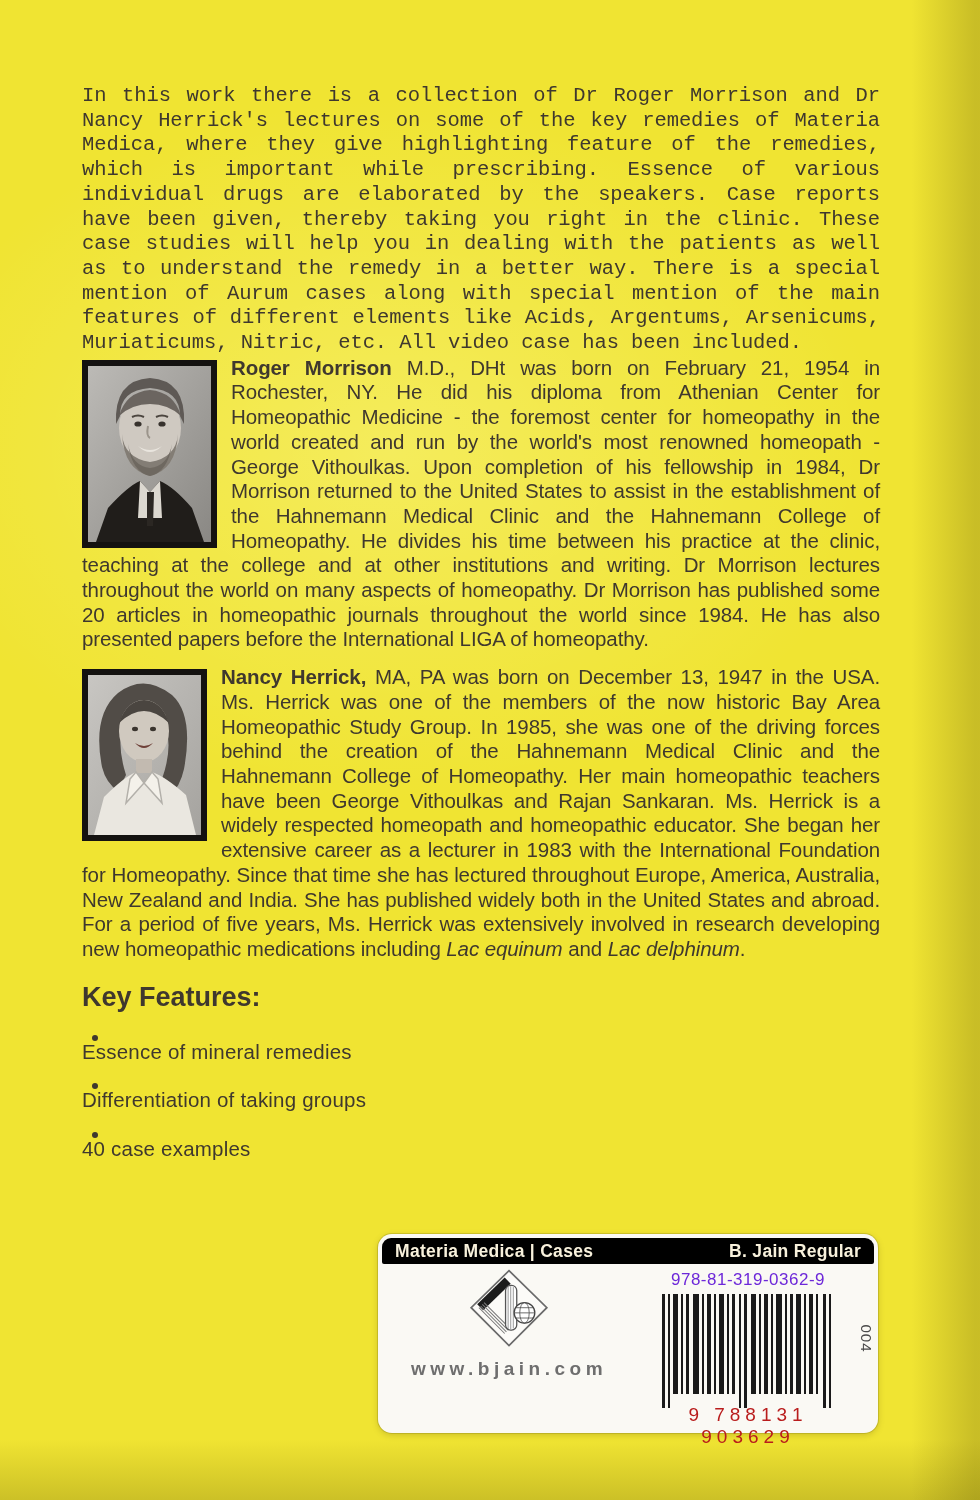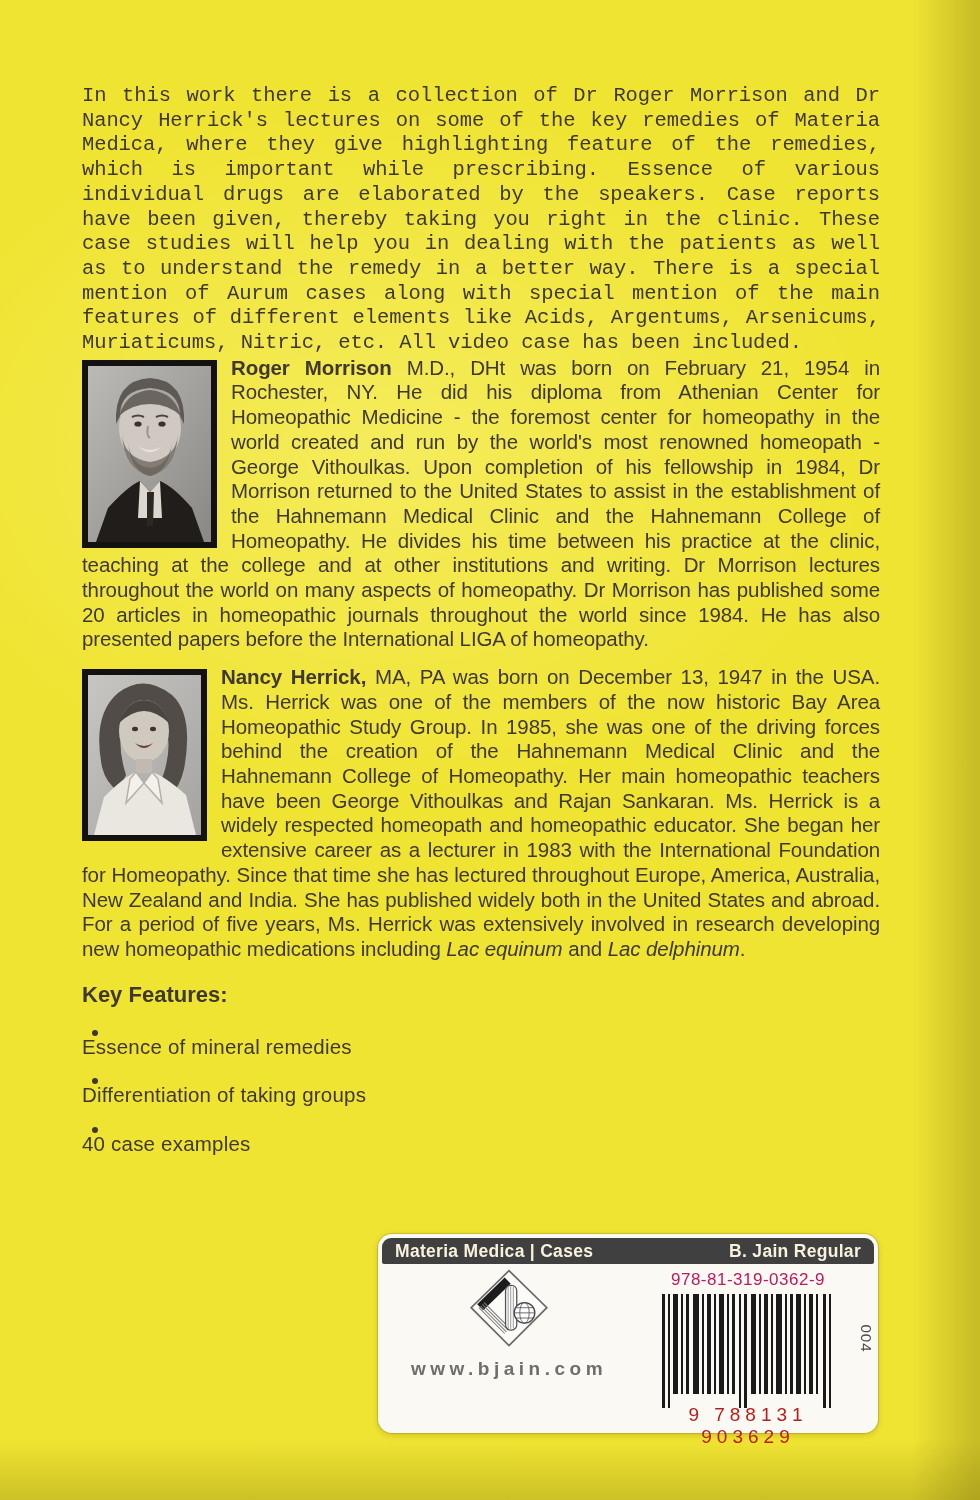--- a/index.html
+++ b/index.html
@@ -23,50 +23,50 @@
   .bio-section{margin-bottom:13px;}
   .bio-section::after{content:"";display:block;clear:both;}
   .portrait{
     float:left;border:6px solid #141210;background:#9a9894;
     margin:4px 14px 3px 0;
   }
   .portrait.roger{width:123px;height:176px;}
   .portrait.nancy{width:113px;height:160px;}
   .portrait svg{display:block;width:100%;height:100%;}
   .italic{font-style:italic;}
-  .kf-heading{font-weight:bold;font-size:22px;margin:20px 0 14px 0;}
+  .kf-heading{font-weight:bold;font-size:27px;margin:20px 0 14px 0;}
   ul.kf-list{list-style:none;margin:0;padding:0;}
   ul.kf-list li{
     display:flex;align-items:flex-start;margin-bottom:13.5px;
     font-size:20.5px;line-height:21px;letter-spacing:0.2px;flex-direction:column;
   }
   .kf-dot{
     width:6px;height:6px;border-radius:50%;background:#3f382e;
     margin:8px 34px 0 10px;flex:0 0 auto;
   }
   
   .footer-panel{
     position:absolute;left:378px;top:1234px;width:500px;height:199px;
     background:#faf9f4;border-radius:14px;
     box-shadow:0 0 0 1px rgba(120,110,20,0.25), 0 2px 6px rgba(90,80,10,0.25);
   }
   .panel-bar{
     position:absolute;left:4px;right:4px;top:4px;height:26px;
-    background:#404040;border-radius:9px 9px 2px 2px;
+    background:#000000;border-radius:9px 9px 2px 2px;
     display:flex;justify-content:space-between;align-items:center;
     padding:0 13px;color:#f8f1dc;font-weight:bold;font-size:17.5px;
     letter-spacing:0.3px;
   }
   .logo-block{position:absolute;left:0;top:34px;width:262px;text-align:center;}
   .logo-block svg{display:inline-block;}
   .website{
     margin-top:4px;font-size:19px;color:#6e6e6e;letter-spacing:4.5px;font-weight:bold;
   }
   .barcode-block{position:absolute;left:272px;top:36px;width:196px;text-align:center;}
-  .isbn{font-size:17px;color:#be185d;letter-spacing:0.5px;margin-bottom:4px;}
+  .isbn{font-size:17px;color:#6d28d9;letter-spacing:0.5px;margin-bottom:4px;}
   .digits{
     position:relative;margin-top:-16px;font-size:19px;color:#b91c1c;
     letter-spacing:5px;background:transparent;
   }
   .side-code{
     position:absolute;right:-2px;top:96px;transform:rotate(90deg);
     transform-origin:center;font-size:15px;color:#4a4a4a;letter-spacing:1px;
   }
 </style>
 </head>

